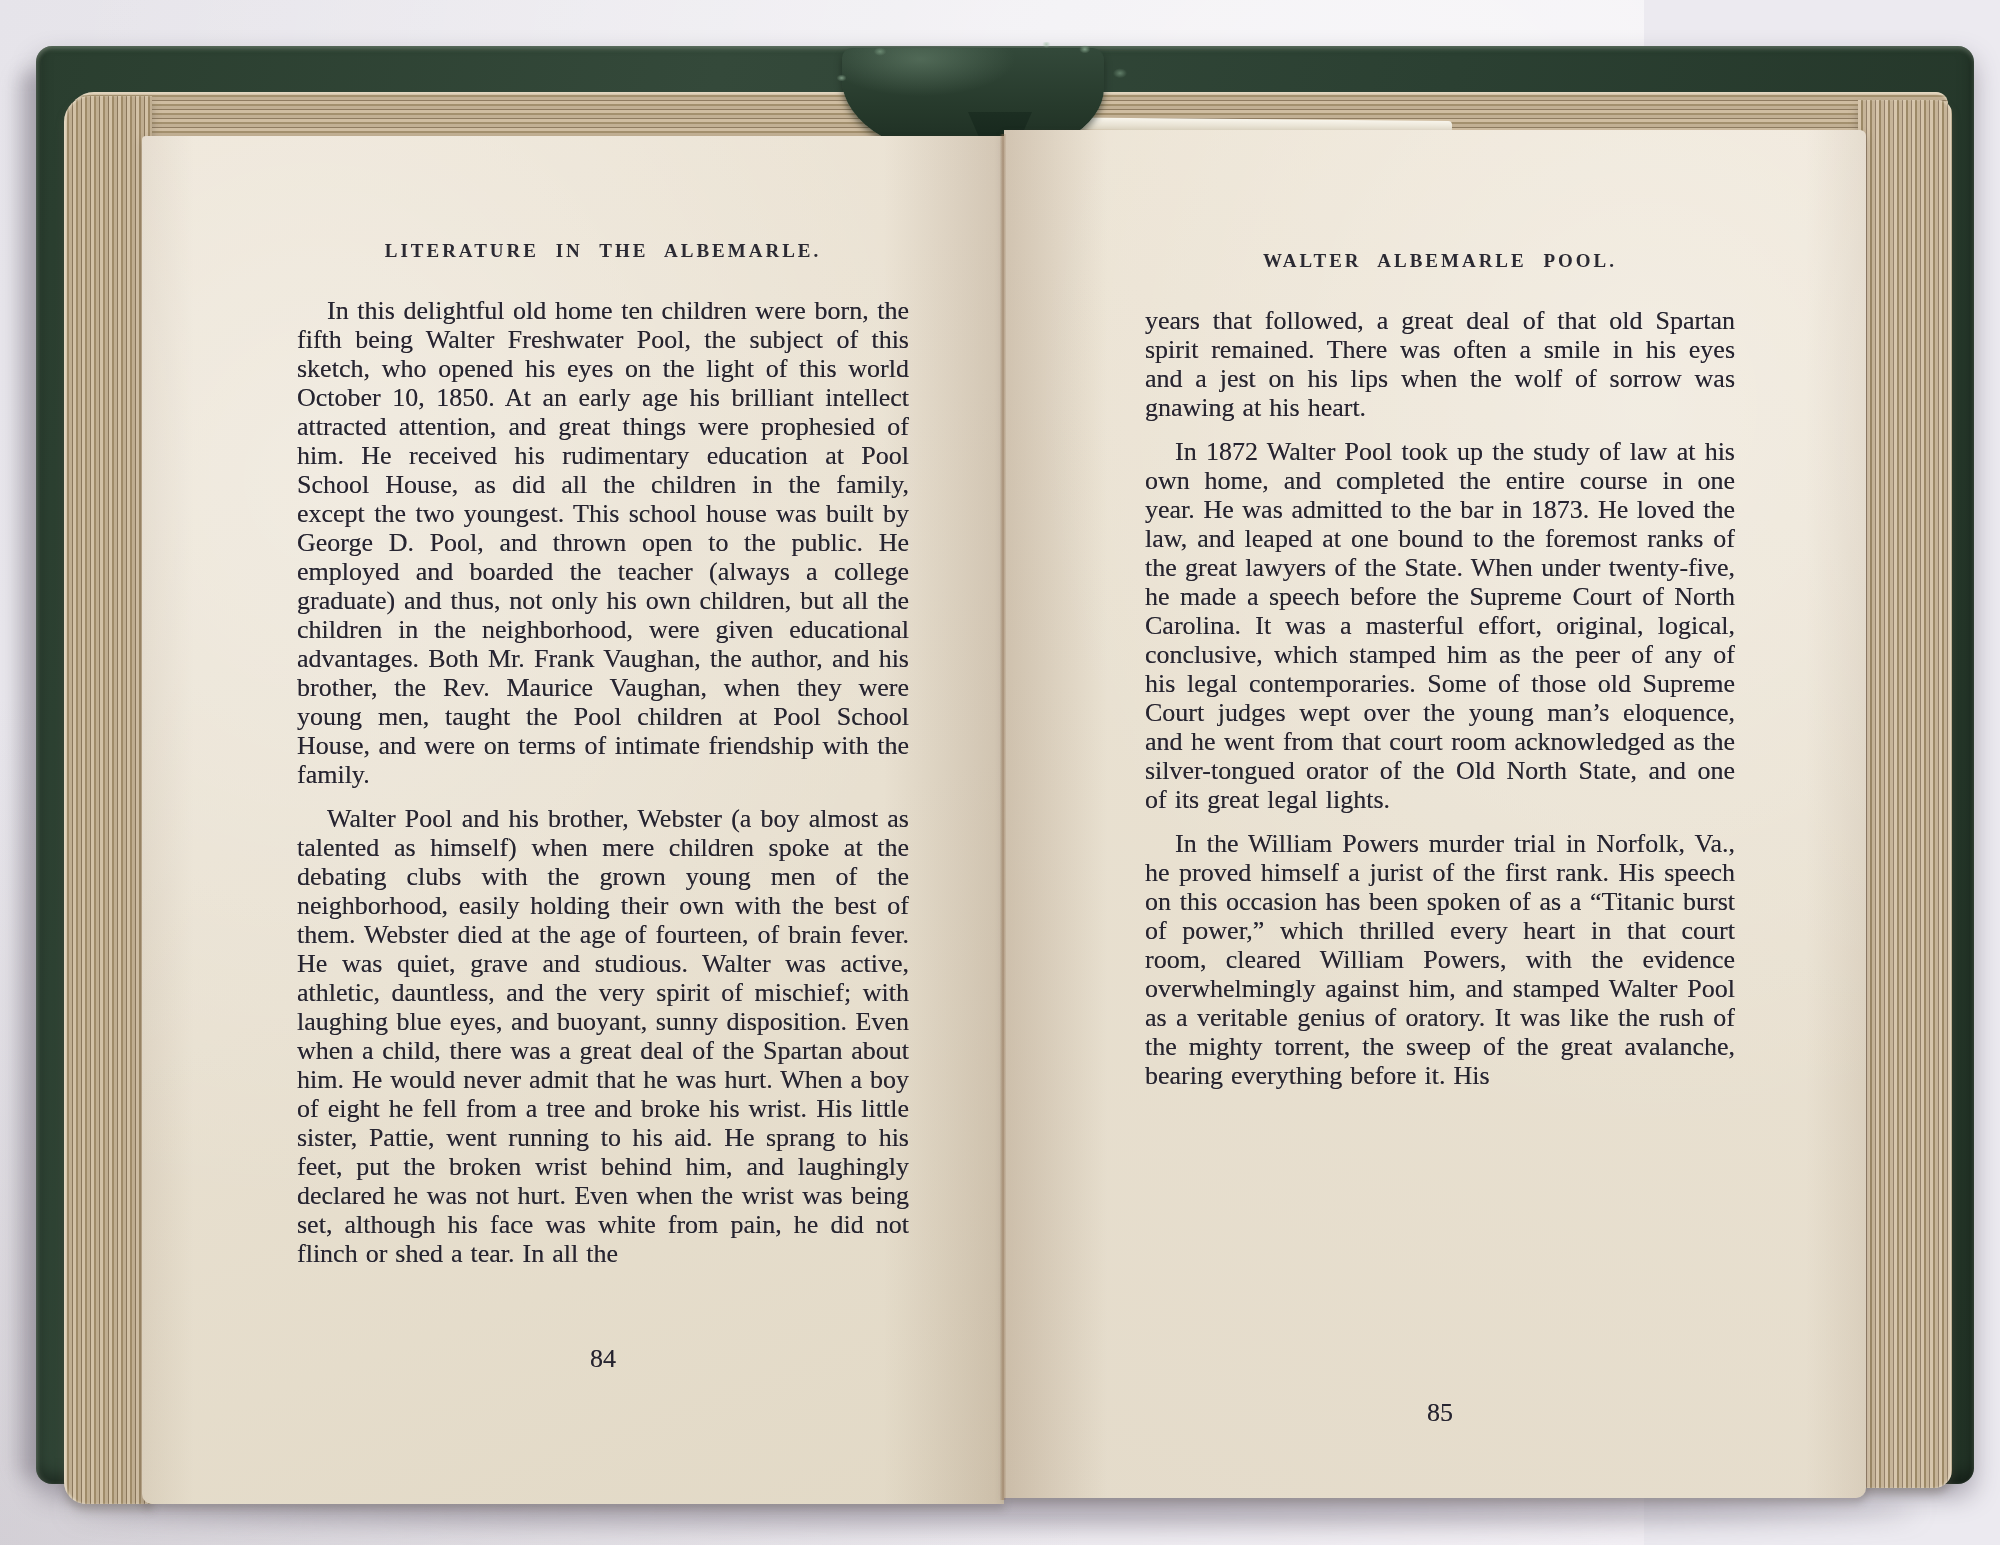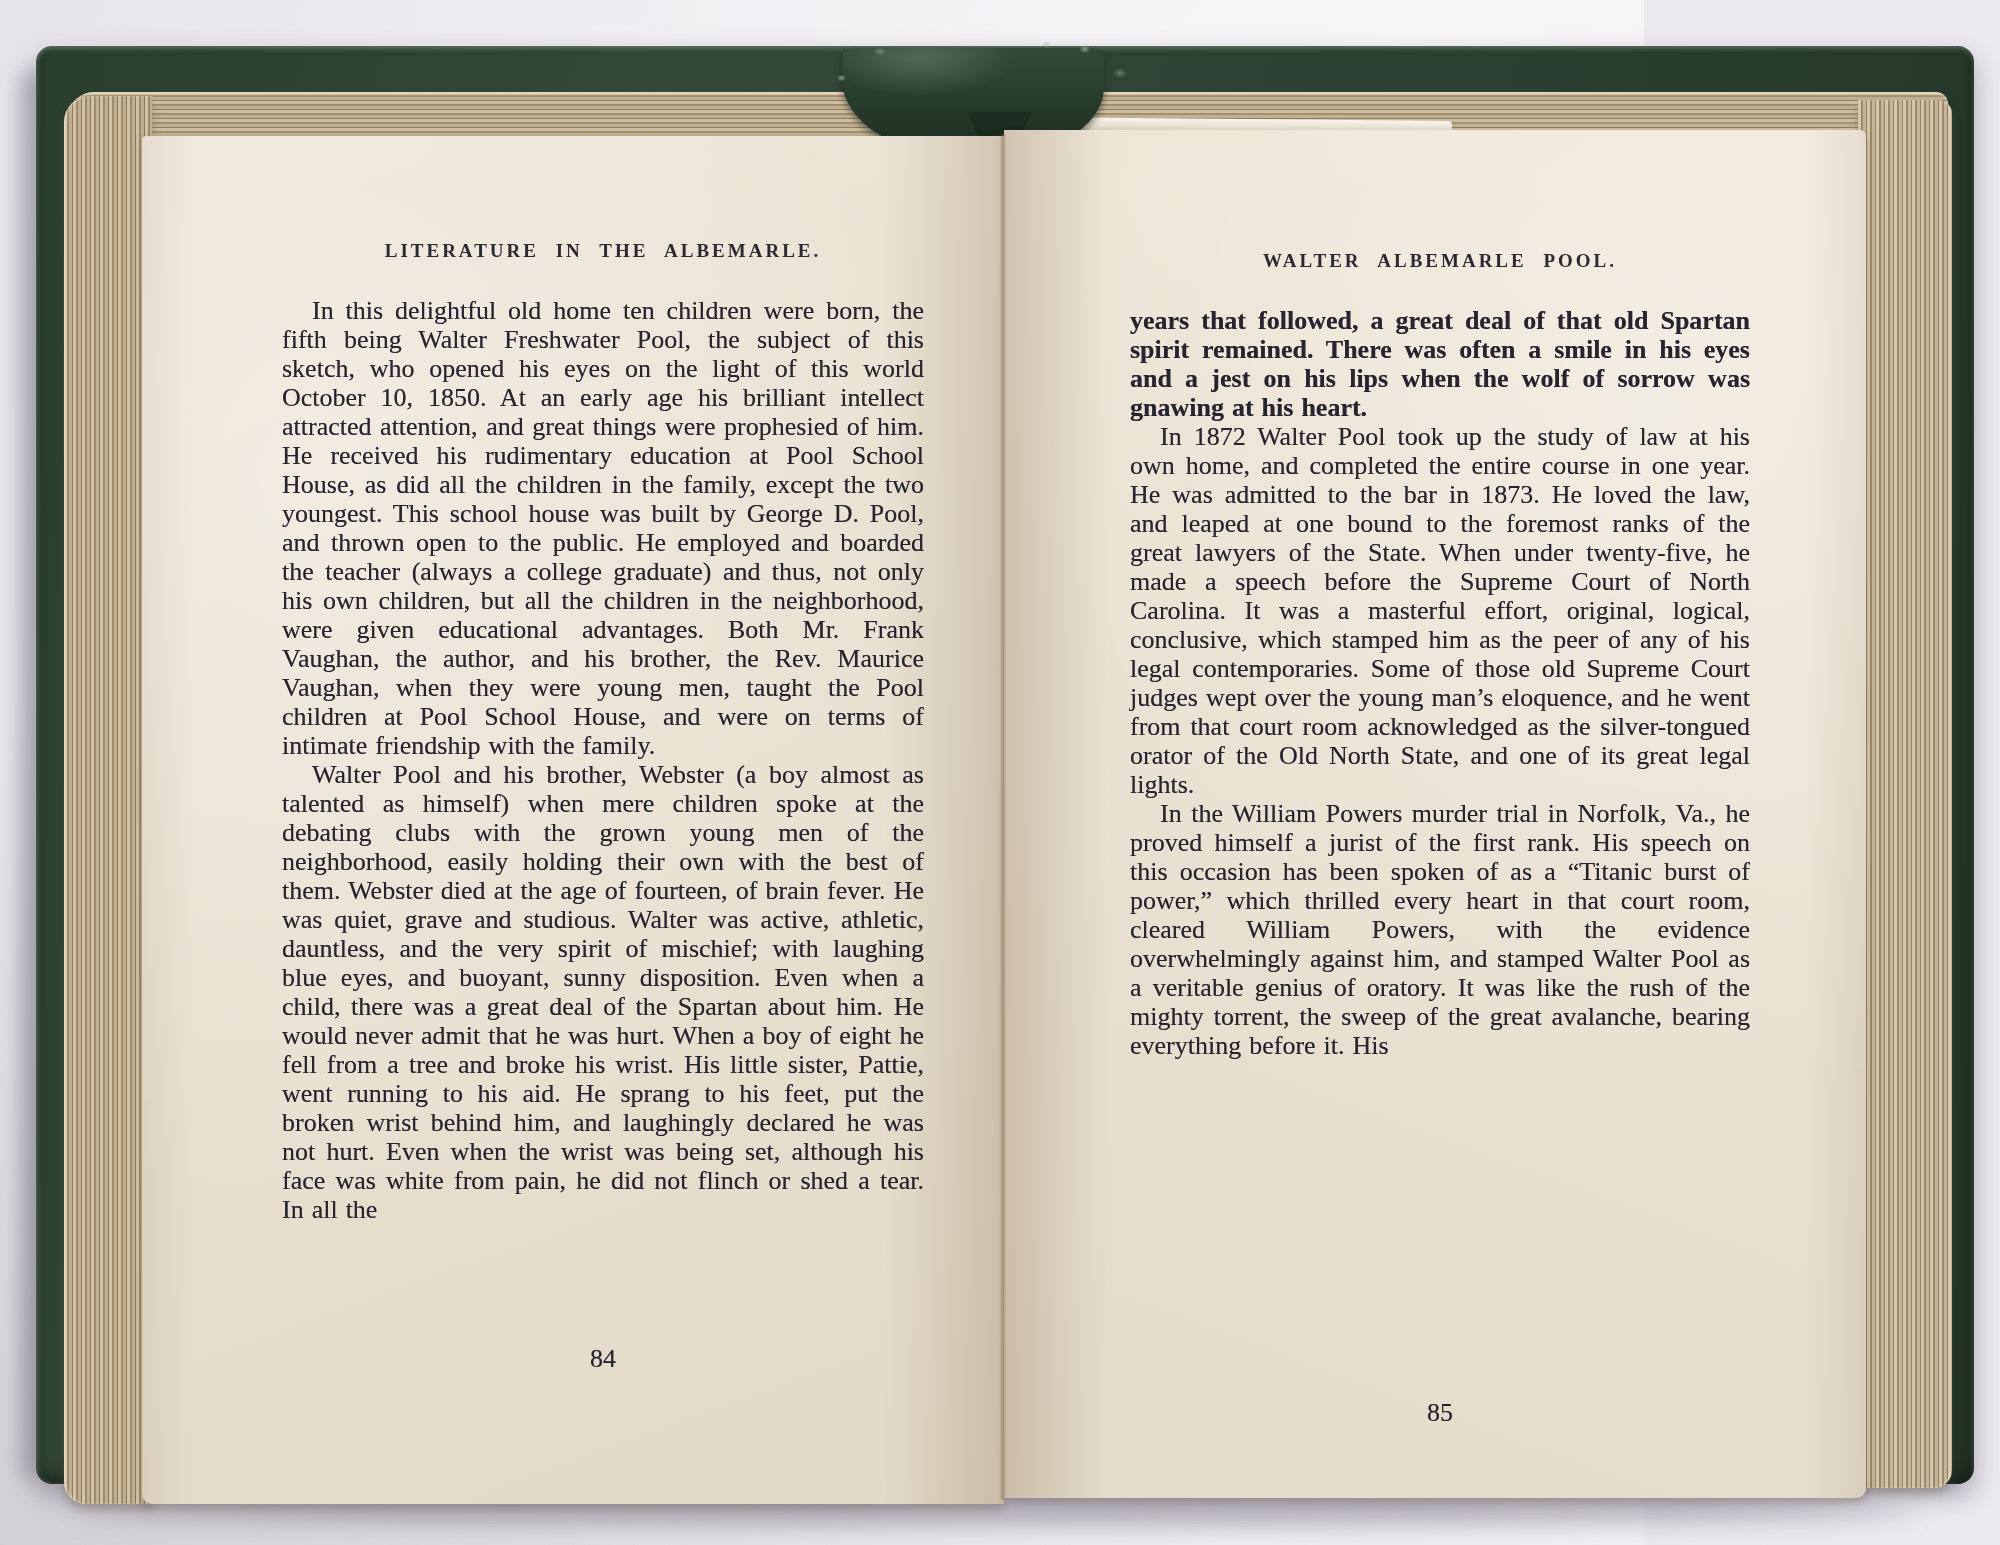--- a/index.html
+++ b/index.html
@@ -111,25 +111,25 @@
   
   .text-block{position:absolute;z-index:8;color:#262430;}
   .text-left{left:282px;top:240px;width:642px;}
   .text-right{left:1130px;top:250px;width:620px;}
   .running-header{
     margin:0 0 34px 0;text-align:center;
     font-size:19px;line-height:22px;font-weight:700;
     letter-spacing:3px;word-spacing:9px;color:#2b2a33;
   }
   .body-text p{
-    margin:0;text-align:justify;text-indent:30px;
+    margin:15px;text-align:justify;text-indent:30px;
     font-size:26px;line-height:29px;word-spacing:1.5px;
     text-shadow:0 0 0.5px rgba(38,36,48,0.55);
   }
-  .body-text p.no-indent{text-indent:0;font-weight:bold;}
+  .body-text p.no-indent{text-indent:0;}
   .page-number{
     position:absolute;z-index:8;text-align:center;
     font-size:26px;color:#262430;text-shadow:0 0 0.5px rgba(38,36,48,0.5);margin-top:14px;
   }
   .pagenum-left{left:282px;top:1330px;width:642px;}
   .pagenum-right{left:1130px;top:1384px;width:620px;}
 </style>
 </head>
 <body>
 

